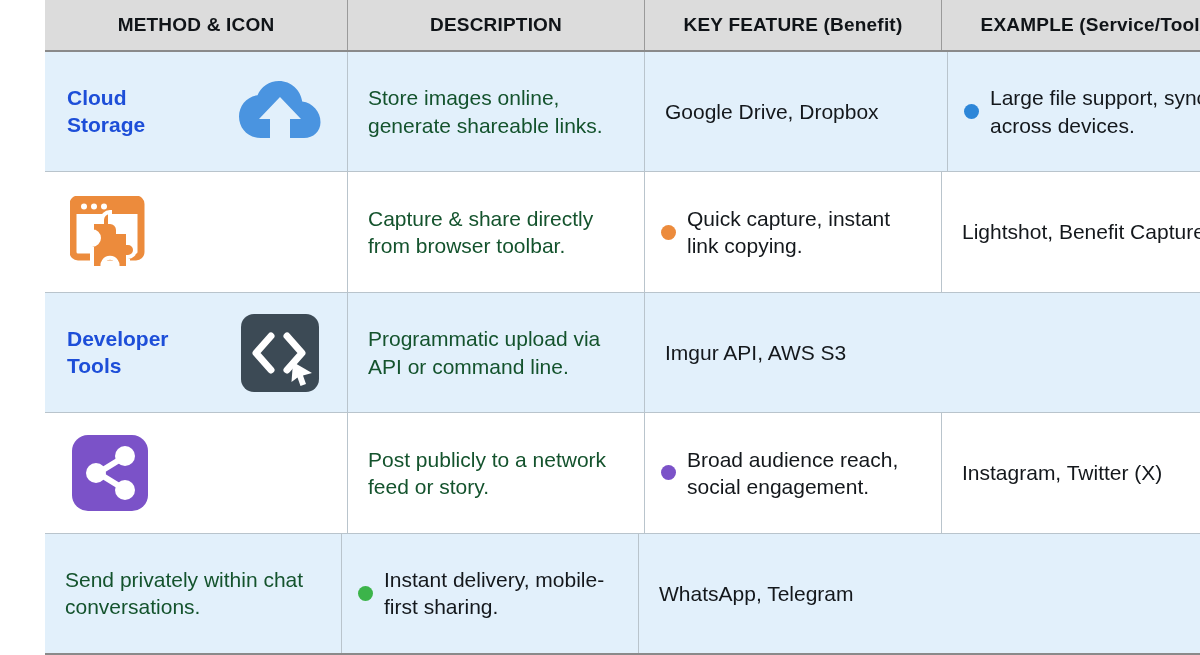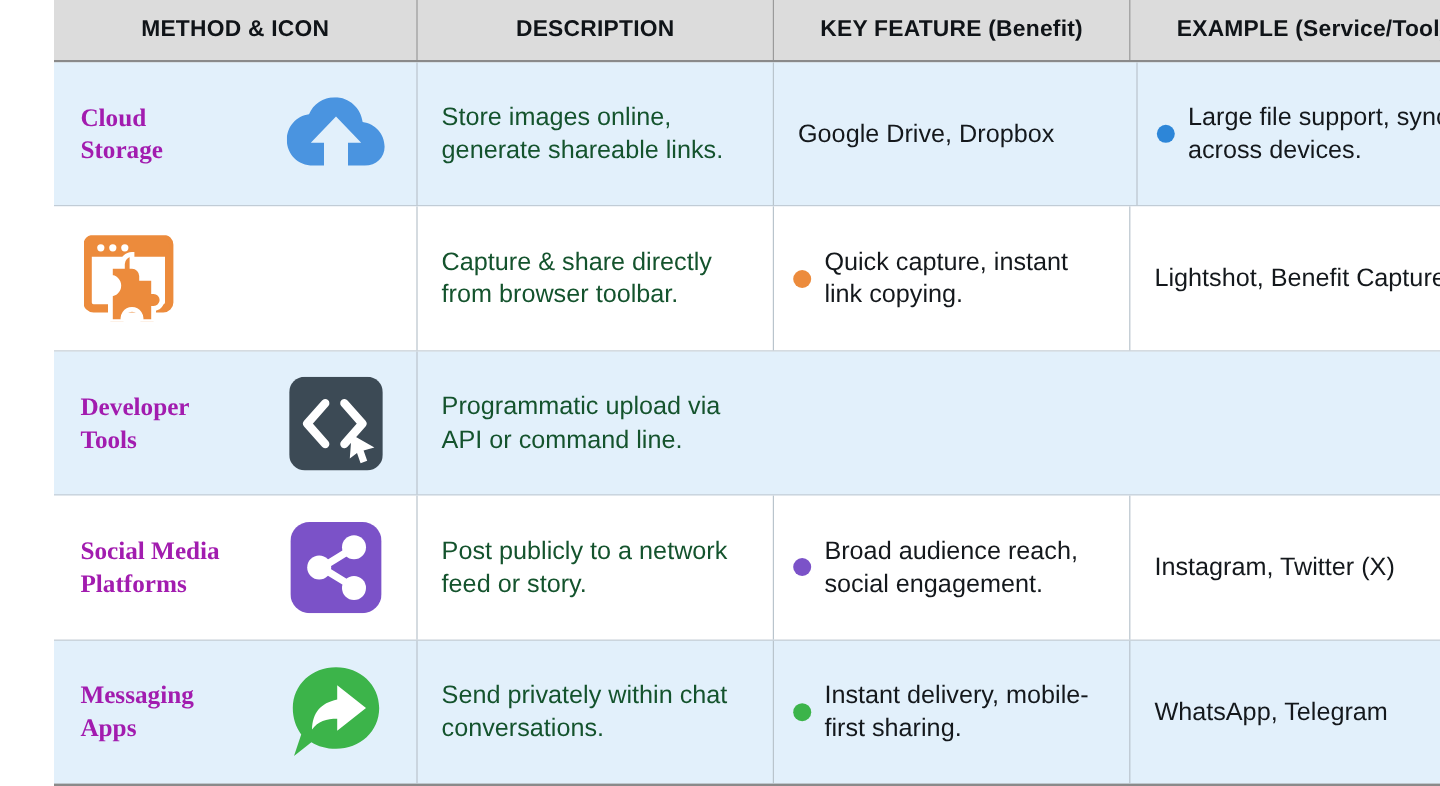--- a/index.html
+++ b/index.html
@@ -72,24 +72,23 @@
   .td:last-child { border-right: none; }
 
   
   .td.method {
     justify-content: space-between;
     padding: 0 24px 0 22px;
   }
   .method-label {
     font-size: 21px;
     font-weight: 700;
-    color: #a21caf;
+    color: #1d4ed8;
     line-height: 1.28;
     white-space: pre-line;
-    font-family: Liberation Serif, serif;
   }
   .icon-wrap {
     width: 86px;
     height: 86px;
     display: flex;
     align-items: center;
     justify-content: center;
     flex: 0 0 86px;
   }
 
@@ -198,26 +197,27 @@
             <rect x="0" y="0" width="78" height="78" rx="13" fill="#3c4a55"></rect>
             <path d="M30 22 L15 39 L30 56" fill="none" stroke="#ffffff" stroke-width="7" stroke-linecap="round" stroke-linejoin="round"></path>
             <path d="M46 22 L61 39 L46 56" fill="none" stroke="#ffffff" stroke-width="7" stroke-linecap="round" stroke-linejoin="round"></path>
             <path d="M52 48 L71 59 L62 61.5 L65 70 L59.5 72 L56.5 63.5 L50.5 68 Z" fill="#ffffff"></path>
           </svg>
         </span>
       </div>
       <div class="td c2">
         <span class="desc-text">Programmatic upload via API or command line.</span>
       </div>
+      <div class="td c4">
+        <span class="example-text">Imgur API, AWS S3</span>
+      </div>
     </div>
 
     <div class="tr plain">
       <div class="td method c1">
-        <span class="method-label">Social Media
-Platforms</span>
         <span class="icon-wrap">
           <svg width="76" height="76" viewBox="0 0 76 76" aria-hidden="true">
             <rect x="0" y="0" width="76" height="76" rx="16" fill="#7b52c8"></rect>
             <line x1="26" y1="38" x2="52" y2="22" stroke="#ffffff" stroke-width="6" stroke-linecap="round"></line>
             <line x1="26" y1="38" x2="52" y2="54" stroke="#ffffff" stroke-width="6" stroke-linecap="round"></line>
             <circle cx="24" cy="38" r="10" fill="#ffffff"></circle>
             <circle cx="53" cy="21" r="10" fill="#ffffff"></circle>
             <circle cx="53" cy="55" r="10" fill="#ffffff"></circle>
           </svg>
         </span>
@@ -230,30 +230,20 @@
           <span class="dot" style="background:#7b52c8"></span>
           <span class="feature-text">Broad audience reach, social engagement.</span>
         </span>
       </div>
       <div class="td c4">
         <span class="example-text">Instagram, Twitter (X)</span>
       </div>
     </div>
 
     <div class="tr shade">
-      <div class="td method c1">
-        <span class="method-label">Messaging
-Apps</span>
-        <span class="icon-wrap">
-          <svg width="82" height="82" viewBox="0 0 82 82" aria-hidden="true">
-            <path d="M41 4 C61 4 77 18.5 77 38 C77 57.5 61 72 41 72 C33 72 26 70 20.5 66.5 L6 78 L12 60 C7.5 53.8 5 46.3 5 38 C5 18.5 21 4 41 4 Z" fill="#3cb44a"></path>
-            <path d="M42 19 L66 38 L42 57 L42 47 C33 47 26 49 21 56 C21.5 42 28 34 42 31 Z" fill="#ffffff"></path>
-          </svg>
-        </span>
-      </div>
       <div class="td c2">
         <span class="desc-text">Send privately within chat conversations.</span>
       </div>
       <div class="td feature c3">
         <span class="feature-inner">
           <span class="dot" style="background:#3cb44a"></span>
           <span class="feature-text">Instant delivery, mobile-first sharing.</span>
         </span>
       </div>
       <div class="td c4">

